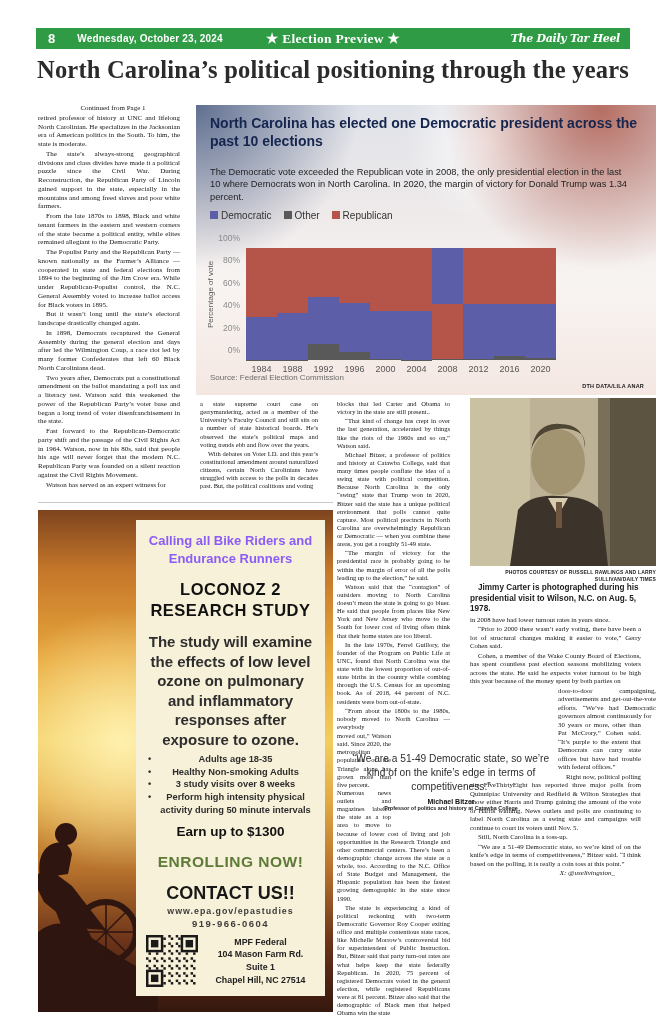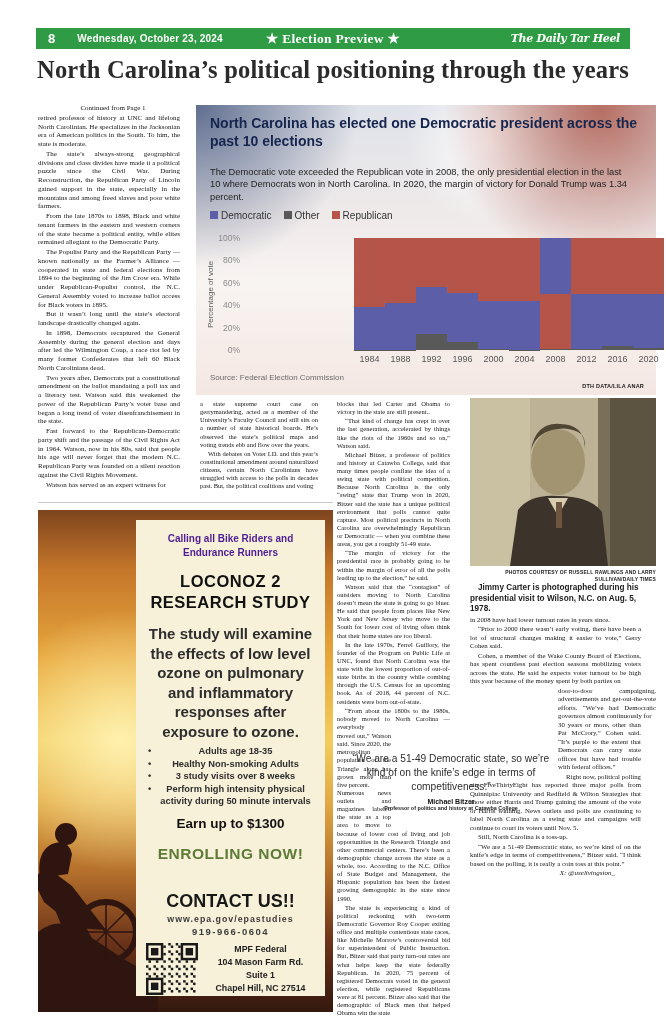--- a/index.html
+++ b/index.html
@@ -45,21 +45,21 @@
   .ch-title{margin:9px 14px 0 14px;font-size:14px;font-weight:bold;color:#16254e;line-height:1.3;width:432px;}
   .ch-sub{margin:16px 14px 0 14px;font-size:9.3px;color:#232323;line-height:1.3;width:424px;}
   .ch-legend{margin:7px 14px 0 14px;display:flex;gap:12px;font-size:10px;color:#333;}
   .lg-item{display:flex;align-items:center;gap:3px;}
   .sw{display:inline-block;width:8px;height:8px;}
   .plot{position:absolute;left:0;top:133px;width:460px;height:140px;}
   .ylabel{position:absolute;left:-26px;top:52px;width:80px;text-align:center;font-size:8px;color:#5a5a5a;
     transform:rotate(-90deg);}
   .yticks{position:absolute;left:0;top:0;width:44px;height:112px;}
   .ytick{position:absolute;right:0;width:44px;text-align:right;font-size:8.5px;color:#8a8a8a;}
-  .bars{position:absolute;left:50px;top:0;width:418px;height:112px;display:flex;justify-content:flex-end;}
+  .bars{position:absolute;left:50px;top:10px;width:418px;height:112px;display:flex;justify-content:flex-start;}
   .barcol{position:relative;width:31px;height:112px;display:flex;flex-direction:column-reverse;}
   .seg{width:100%;}
   .xlab{position:absolute;top:116px;left:-6px;width:43px;text-align:center;font-size:9px;color:#555;}
   .ch-source{position:absolute;left:14px;top:268px;font-size:8px;color:#6a6a6a;}
   .ch-credit{position:absolute;right:12px;top:278px;font-size:5.5px;font-weight:bold;color:#1a1a1a;letter-spacing:.2px;}
 
   
   .pullquote{position:absolute;left:345px;top:752px;width:212px;text-align:center;
     font-family:"Liberation Sans",sans-serif;color:#2e2e2e;}
   .pq-text{font-size:10.2px;line-height:1.35;}
@@ -77,29 +77,29 @@
 
   
   .ad{position:absolute;left:38px;top:510px;width:295px;height:502px;overflow:hidden;
     background:
       radial-gradient(circle at 28% 46%, rgba(255,242,178,.95) 0%, rgba(255,242,178,0) 38%),
       linear-gradient(180deg,#7e441e 0%,#c5772a 12%,#e8a83c 30%,#f2cd5e 46%,#e2a944 58%,#b5702c 72%,#6b3319 86%,#34180e 100%);
     font-family:"Liberation Sans",sans-serif;}
   .ad svg.cyclist{position:absolute;left:0;bottom:0;}
   .ad-panel{position:absolute;left:98px;top:10px;right:8px;bottom:16px;background:#f8f1d9;
     padding:12px 10px 8px 10px;box-sizing:border-box;text-align:center;}
-  .ad-head{font-size:10px;font-weight:bold;color:#4c1d95;line-height:1.35;}
+  .ad-head{font-size:13px;font-weight:bold;color:#8b5cf6;line-height:1.35;}
   .ad-study{margin-top:12px;font-size:16.5px;font-weight:bold;color:#111;letter-spacing:.5px;line-height:1.25;}
   .ad-desc{margin-top:12px;font-size:15px;font-weight:bold;color:#2e2e2e;line-height:1.3;}
   .ad-bullets{margin:4px 0 0 0;padding:0 0 0 10px;list-style:none;text-align:center;}
   .ad-bullets li{font-size:9.3px;font-weight:bold;color:#2e2e2e;line-height:1.35;position:relative;}
   .ad-bullets li:before{content:"•";position:absolute;left:-8px;}
   .ad-earn{margin-top:8px;font-size:13.5px;font-weight:bold;color:#111;}
   .ad-enroll{margin-top:14px;font-size:15.5px;font-weight:bold;color:#5d7a36;letter-spacing:.5px;}
-  .ad-contact{margin-top:28px;font-size:18px;font-weight:bold;color:#181818;}
+  .ad-contact{margin-top:12px;font-size:18px;font-weight:bold;color:#181818;}
   .ad-web{margin-top:2px;font-size:8.8px;font-weight:bold;color:#3c3c3c;letter-spacing:1px;}
   .ad-phone{margin-top:2px;font-size:9.5px;font-weight:bold;color:#3c3c3c;letter-spacing:1.5px;}
   .ad-bottom{margin-top:6px;display:flex;align-items:center;gap:8px;}
   .qr{width:52px;height:52px;flex:0 0 auto;}
   .ad-addr{flex:1;font-size:8.8px;font-weight:bold;color:#222;line-height:1.45;text-align:center;}
 </style>
 </head>
 <body>
 
 <div class="page">

